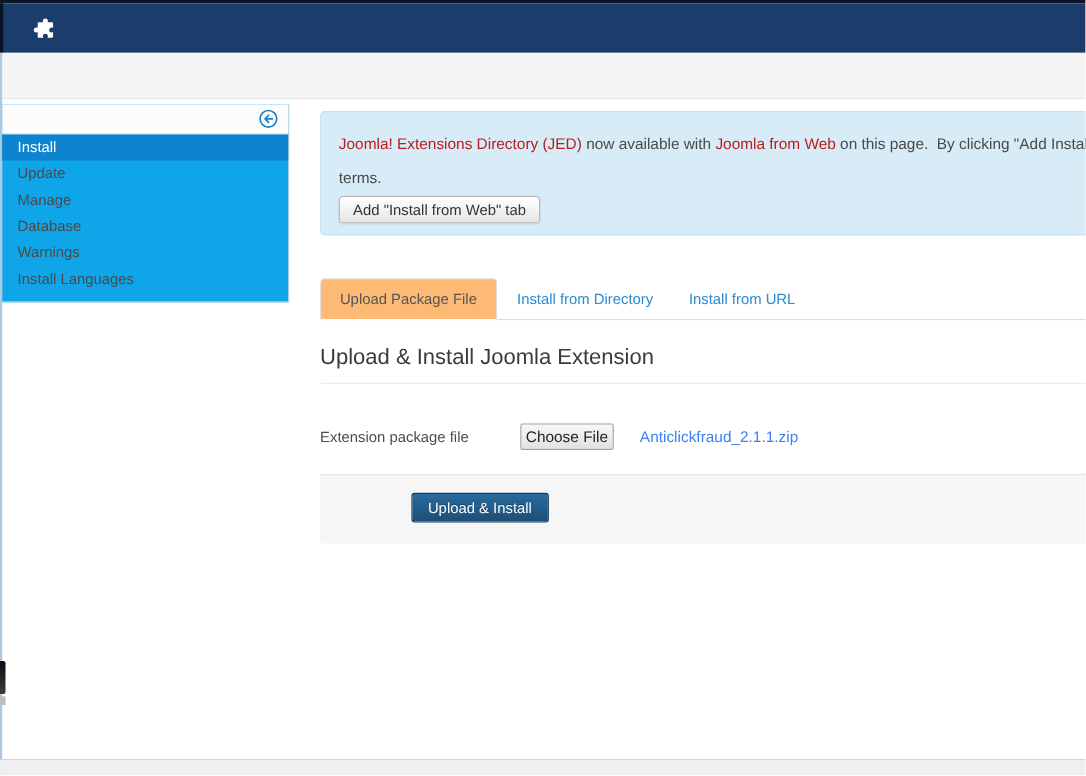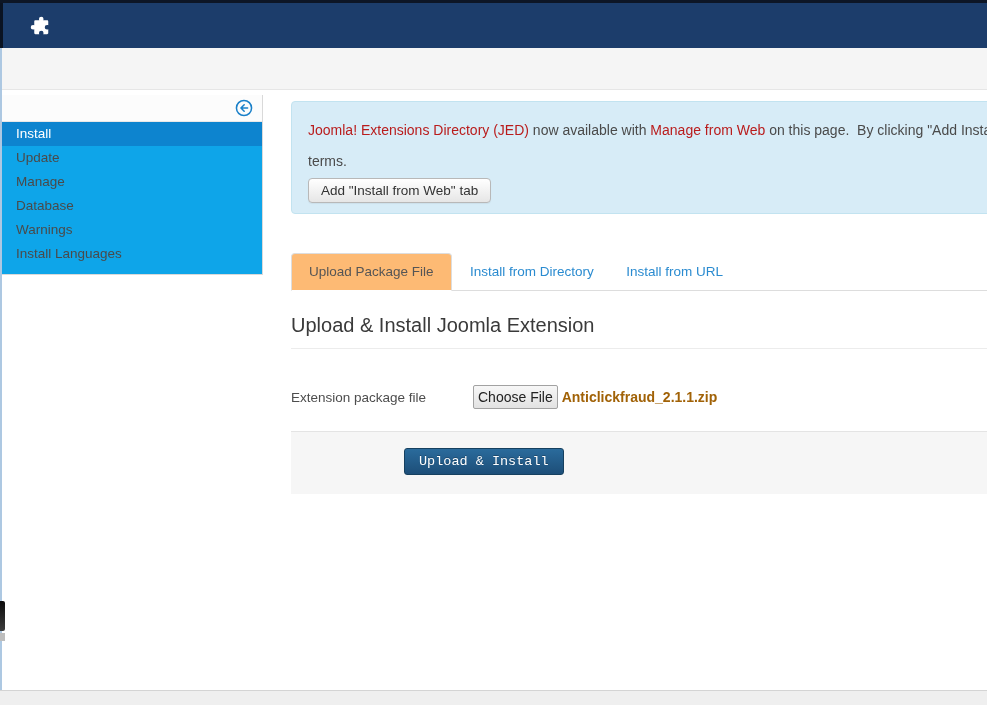--- a/index.html
+++ b/index.html
@@ -63,27 +63,27 @@
     padding-bottom:11px; border-bottom:1px solid #ececec;
   }
 
   .form-row { margin-top:36px; display:flex; align-items:center; font-size:13.5px; }
   .form-label { width:182px; color:#4d4d4d; }
   .file-btn {
     display:inline-block; padding:3px 4px; font-size:14px; color:#222;
     background:linear-gradient(#f7f7f7,#e2e2e2); border:1px solid #a2a2a2; border-radius:2px;
     cursor:pointer; font-family:"Liberation Sans", sans-serif;
   }
-  .file-name { margin-left:4px; font-size:14px; color:#a16207;font-weight:bold; }
+  .file-name { margin-left:24px; font-size:14px; color:#3b82f6; }
 
   .actions-band { margin-top:22px; width:1112px; background:#f6f6f6; border-top:1px solid #e4e4e4; padding:16px 0 19px 0; }
   .btn-primary {
-    margin-left:113px; padding:5px 14px; font-size:13.5px; color:#fff;
+    margin-left:83px; padding:5px 14px; font-size:13.5px; color:#fff;
     background:linear-gradient(#2a6b9c,#1d4e78); border:1px solid #16405f; border-radius:3px;
-    cursor:pointer; text-shadow:0 -1px 0 rgba(0,0,0,0.25); font-family:Liberation Mono, monospace;
+    cursor:pointer; text-shadow:0 -1px 0 rgba(0,0,0,0.25); font-family:Liberation Sans, sans-serif;
   }
 
   .left-notch { position:absolute; left:0; top:601px; width:5px; height:30px; background:linear-gradient(180deg,#0b0b0b,#3d3d3d); border-radius:0 2px 2px 0; }
   .left-notch-shadow { position:absolute; left:0; top:633px; width:5px; height:8px; background:#bdbdbd; }
 
   .footer { position:absolute; left:0; bottom:0; width:100%; height:14px; background:#efefef; border-top:1px solid #d4d4d4; }
 </style>
 </head>
 <body>
 
@@ -118,21 +118,21 @@
       <li>Manage</li>
       <li>Database</li>
       <li>Warnings</li>
       <li>Install Languages</li>
     </ul>
   </aside>
 
   <main class="main">
 
     <div class="alert">
-      <div class="alert-line"><a>Joomla! Extensions Directory (JED)</a><span> now available with </span><a>Manage from Web</a><span> on this page.  By clicking "Add Install from Web" tab below you agree to the JED </span></div>
+      <div class="alert-line"><a>Joomla! Extensions Directory (JED)</a><span> now available with </span><a>Joomla from Web</a><span> on this page.  By clicking "Add Install from Web" tab below you agree to the JED </span></div>
       <div class="alert-line">terms.</div>
       <button class="alert-btn">Add "Install from Web" tab</button>
     </div>
 
     <div class="tabs">
       <span class="tab-active">Upload Package File</span>
       <a class="tab-link">Install from Directory</a>
       <a class="tab-link">Install from URL</a>
     </div>
 

